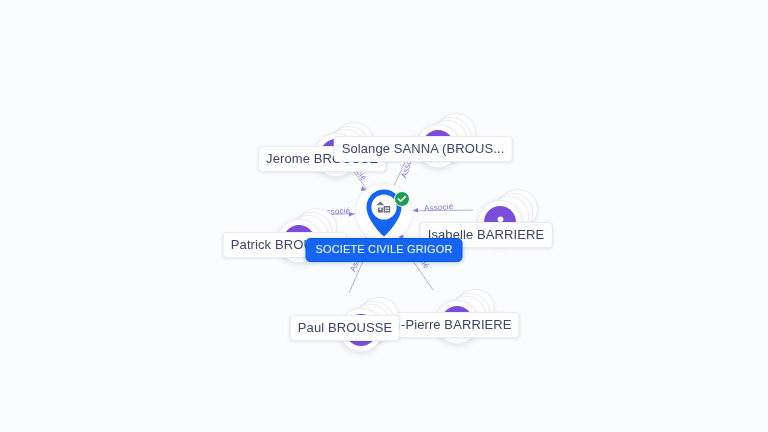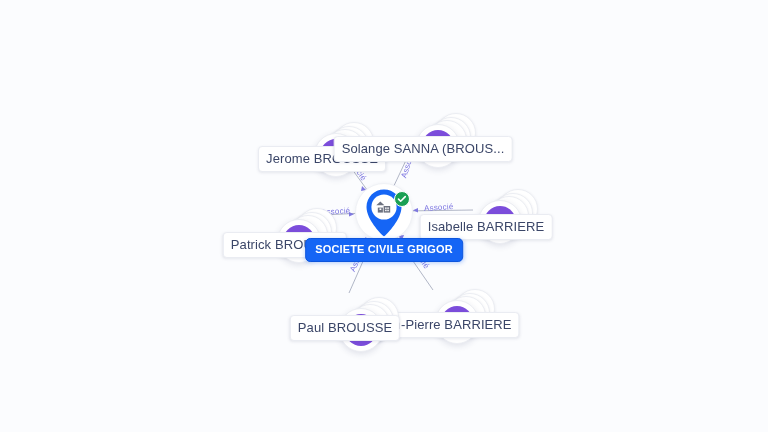--- a/index.html
+++ b/index.html
@@ -111,21 +111,21 @@
   .badge-check svg { display: block; }
 
   #company-label {
     position: absolute;
     transform: translate(-50%, 0);
     white-space: nowrap;
     background: #1565f5;
     color: #ffffff;
     font-size: 11px;
     line-height: 1;
-    font-weight: bold;
+    font-weight: normal;
     padding: 5px 9px 6px 9px;
     border-radius: 5px;
     border: 1px solid #0d55dd;
     box-shadow: 0 1px 4px rgba(21,101,245,0.30);
     letter-spacing: 0.15px;
   }
 
   
   .edge-label {
     position: absolute;
@@ -218,21 +218,21 @@
       <div class="card c2"></div>
       <div class="card c1"></div>
       <div class="card c0"></div>
       <div class="avatar">
         <svg width="19" height="19" viewBox="0 0 24 24" fill="#ffffff">
           <circle cx="12" cy="8" r="3.6"></circle>
           <path d="M4.6 19.4c0-4.1 3.3-6.1 7.4-6.1s7.4 2 7.4 6.1z"></path>
         </svg>
       </div>
     </div>
-    <div class="node-label" style="left:0px; top:16px;">Isabelle BARRIERE</div>
+    <div class="node-label" style="left:0px; top:24px;">Isabelle BARRIERE</div>
   </div>
 
   <div class="node" style="left:443px; top:298px;">
     <div class="node-stack">
       <div class="card c3"></div>
       <div class="card c2"></div>
       <div class="card c1"></div>
       <div class="card c0"></div>
       <div class="avatar">
         <svg width="19" height="19" viewBox="0 0 24 24" fill="#ffffff">

